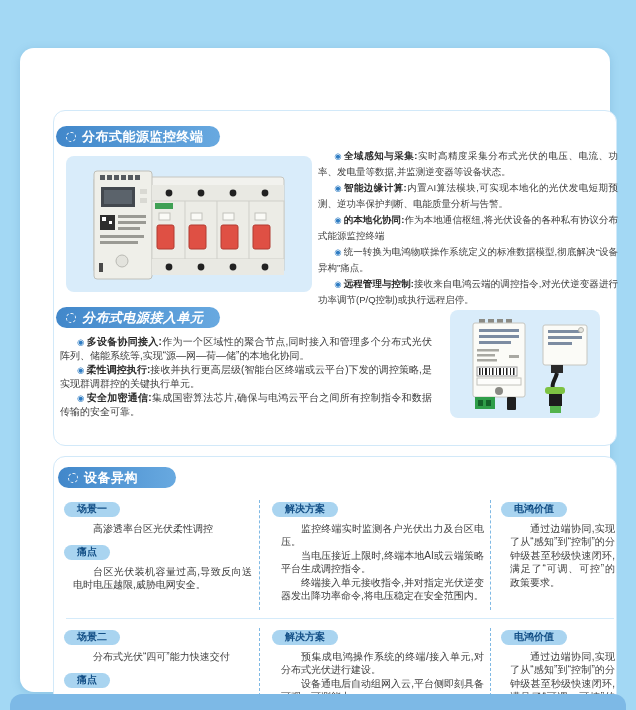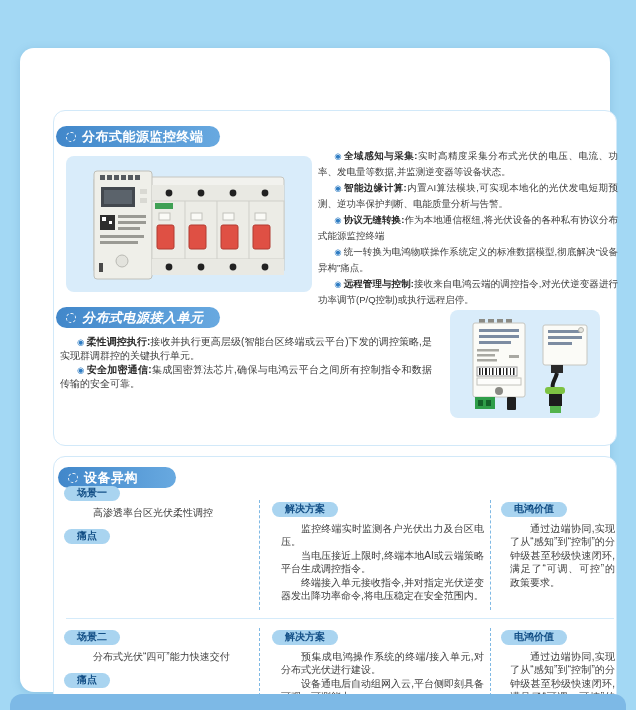--- a/index.html
+++ b/index.html
@@ -135,31 +135,32 @@
           <circle cx="125" cy="104" r="3.4"></circle>
         <circle cx="157" cy="104" r="3.4"></circle>
           <circle cx="189" cy="104" r="3.4"></circle>
       </g>
     </svg>
   </div>
 
   <div id="monitor-bullets">
     <p class="bul"><span class="dot">◉</span><b>全域感知与采集:</b><span>实时高精度采集分布式光伏的电压、电流、功率、发电量等数据,并监测逆变器等设备状态。</span></p>
     <p class="bul"><span class="dot">◉</span><b>智能边缘计算:</b><span>内置AI算法模块,可实现本地化的光伏发电短期预测、逆功率保护判断、电能质量分析与告警。</span></p>
-    <p class="bul"><span class="dot">◉</span><b>协议无缝转换:</b><span>作为本地通信枢纽,将光伏设备的各种私有协议分布式能源监控终端</span></p>
+    <p class="bul"><span class="dot">◉</span><b>的本地化协同:</b><span>作为本地通信枢纽,将光伏设备的各种私有协议分布式能源监控终端</span></p>
     <p class="bul"><span class="dot">◉</span><b></b><span>统一转换为电鸿物联操作系统定义的标准数据模型,彻底解决“设备异构”痛点。</span></p>
     <p class="bul"><span class="dot">◉</span><b>远程管理与控制:</b><span>接收来自电鸿云端的调控指令,对光伏逆变器进行功率调节(P/Q控制)或执行远程启停。</span></p>
   </div>
 
   <div class="hpill" style="left:36px;top:259px;font-style:italic;">
     <span class="ring"></span>
     <span>分布式电源接入单元</span>
   </div>
 
   <div id="access-bullets">
+    <p class="bul"><span class="dot">◉</span><b>多设备协同接入:</b><span>作为一个区域性的聚合节点,同时接入和管理多个分布式光伏阵列、储能系统等,实现“源—网—荷—储”的本地化协同。</span></p>
     <p class="bul"><span class="dot">◉</span><b>柔性调控执行:</b><span>接收并执行更高层级(智能台区终端或云平台)下发的调控策略,是实现群调群控的关键执行单元。</span></p>
     <p class="bul"><span class="dot">◉</span><b>安全加密通信:</b><span>集成国密算法芯片,确保与电鸿云平台之间所有控制指令和数据传输的安全可靠。</span></p>
   </div>
 
   <div class="photo" style="left:430px;top:262px;width:150px;height:108px;">
     <svg width="140" height="98" viewBox="0 0 140 98">
 
       <g fill="#8b8b85">
         <rect x="24" y="4" width="6" height="5"></rect>
           <rect x="33" y="4" width="6" height="5"></rect>
@@ -214,24 +215,25 @@
     </svg>
   </div>
 
   <div class="panel" id="panel-scenarios"></div>
 
   <div class="hpill" style="left:38px;top:419px;padding-right:38px;">
     <span class="ring"></span>
     <span>设备异构</span>
   </div>
 
-  <div class="col" style="left:44px;top:434px;width:188px;">
+  <div class="col" style="left:44px;top:450px;width:188px;">
     <span class="spill">场景一</span>
     <p class="stx">高渗透率台区光伏柔性调控</p>
     <span class="spill">痛点</span>
+    <p class="stx">台区光伏装机容量过高,导致反向送电时电压越限,威胁电网安全。</p>
   </div>
   <div class="vdiv" style="left:239px;top:452px;height:110px;"></div>
   <div class="col" style="left:252px;top:450px;width:212px;">
     <span class="spill">解决方案</span>
     <p class="stx" style="margin-bottom:0;font-family:Liberation Serif, serif;">监控终端实时监测各户光伏出力及台区电压。</p>
     <p class="stx" style="margin-bottom:0;">当电压接近上限时,终端本地AI或云端策略平台生成调控指令。</p>
     <p class="stx" style="margin-bottom:0;">终端接入单元接收指令,并对指定光伏逆变器发出降功率命令,将电压稳定在安全范围内。</p>
   </div>
   <div class="vdiv" style="left:470px;top:452px;height:110px;"></div>
   <div class="col" style="left:481px;top:450px;width:114px;">

